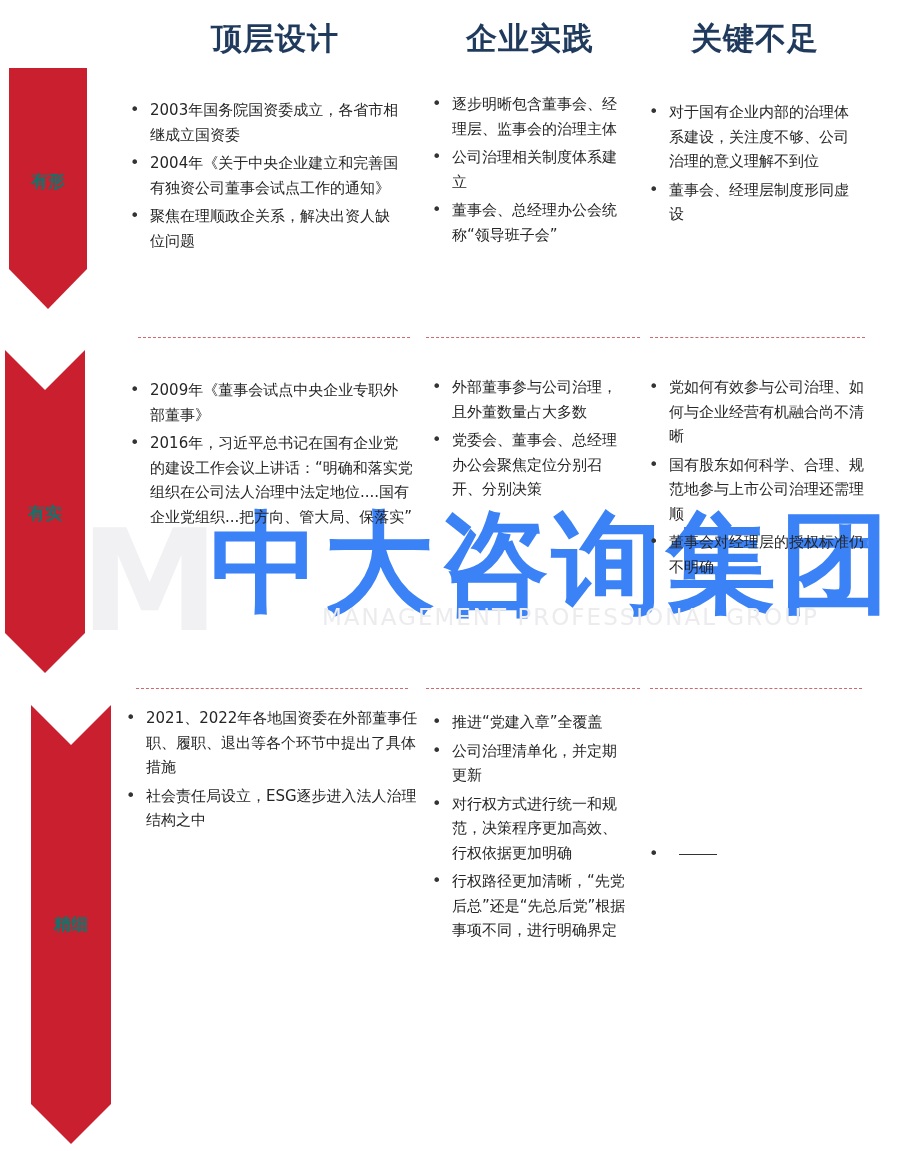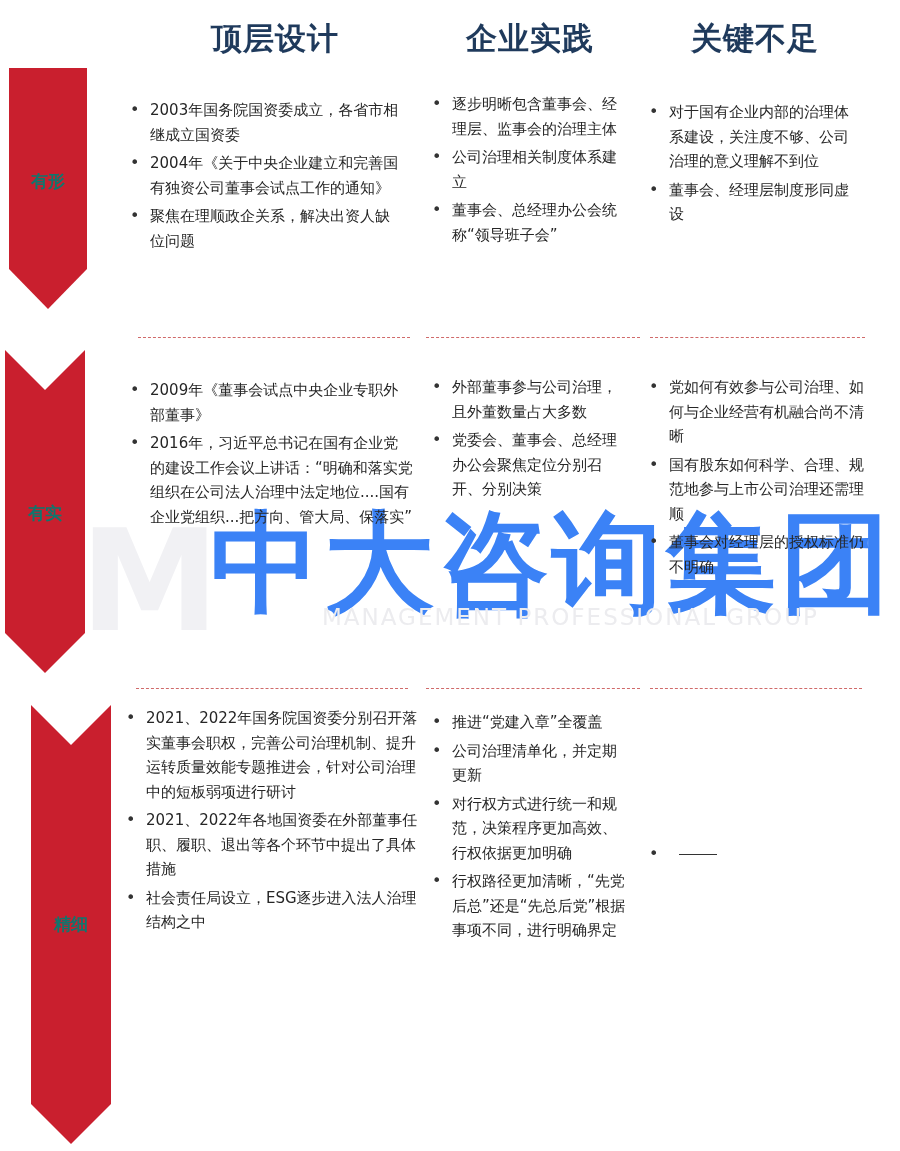--- a/index.html
+++ b/index.html
@@ -138,21 +138,20 @@
       <li>董事会对经理层的授权标准仍不明确</li>
     </ul>
   </div>
 
   <div class="sep" style="top:688px;left:136px;width:272px;"></div>
   <div class="sep" style="top:688px;left:426px;width:214px;"></div>
   <div class="sep" style="top:688px;left:650px;width:212px;"></div>
 
   <div class="cell" style="left:124px;top:706px;width:295px;">
     <ul>
-      <li>2021、2022年国务院国资委分别召开落实董事会职权，完善公司治理机制、提升运转质量效能专题推进会，针对公司治理中的短板弱项进行研讨</li>
       <li>2021、2022年各地国资委在外部董事任职、履职、退出等各个环节中提出了具体措施</li>
       <li>社会责任局设立，ESG逐步进入法人治理结构之中</li>
     </ul>
   </div>
   <div class="cell" style="left:430px;top:710px;width:200px;">
     <ul>
       <li>推进“党建入章”全覆盖</li>
       <li>公司治理清单化，并定期更新</li>
       <li>对行权方式进行统一和规范，决策程序更加高效、行权依据更加明确</li>
       <li>行权路径更加清晰，“先党后总”还是“先总后党”根据事项不同，进行明确界定</li>

